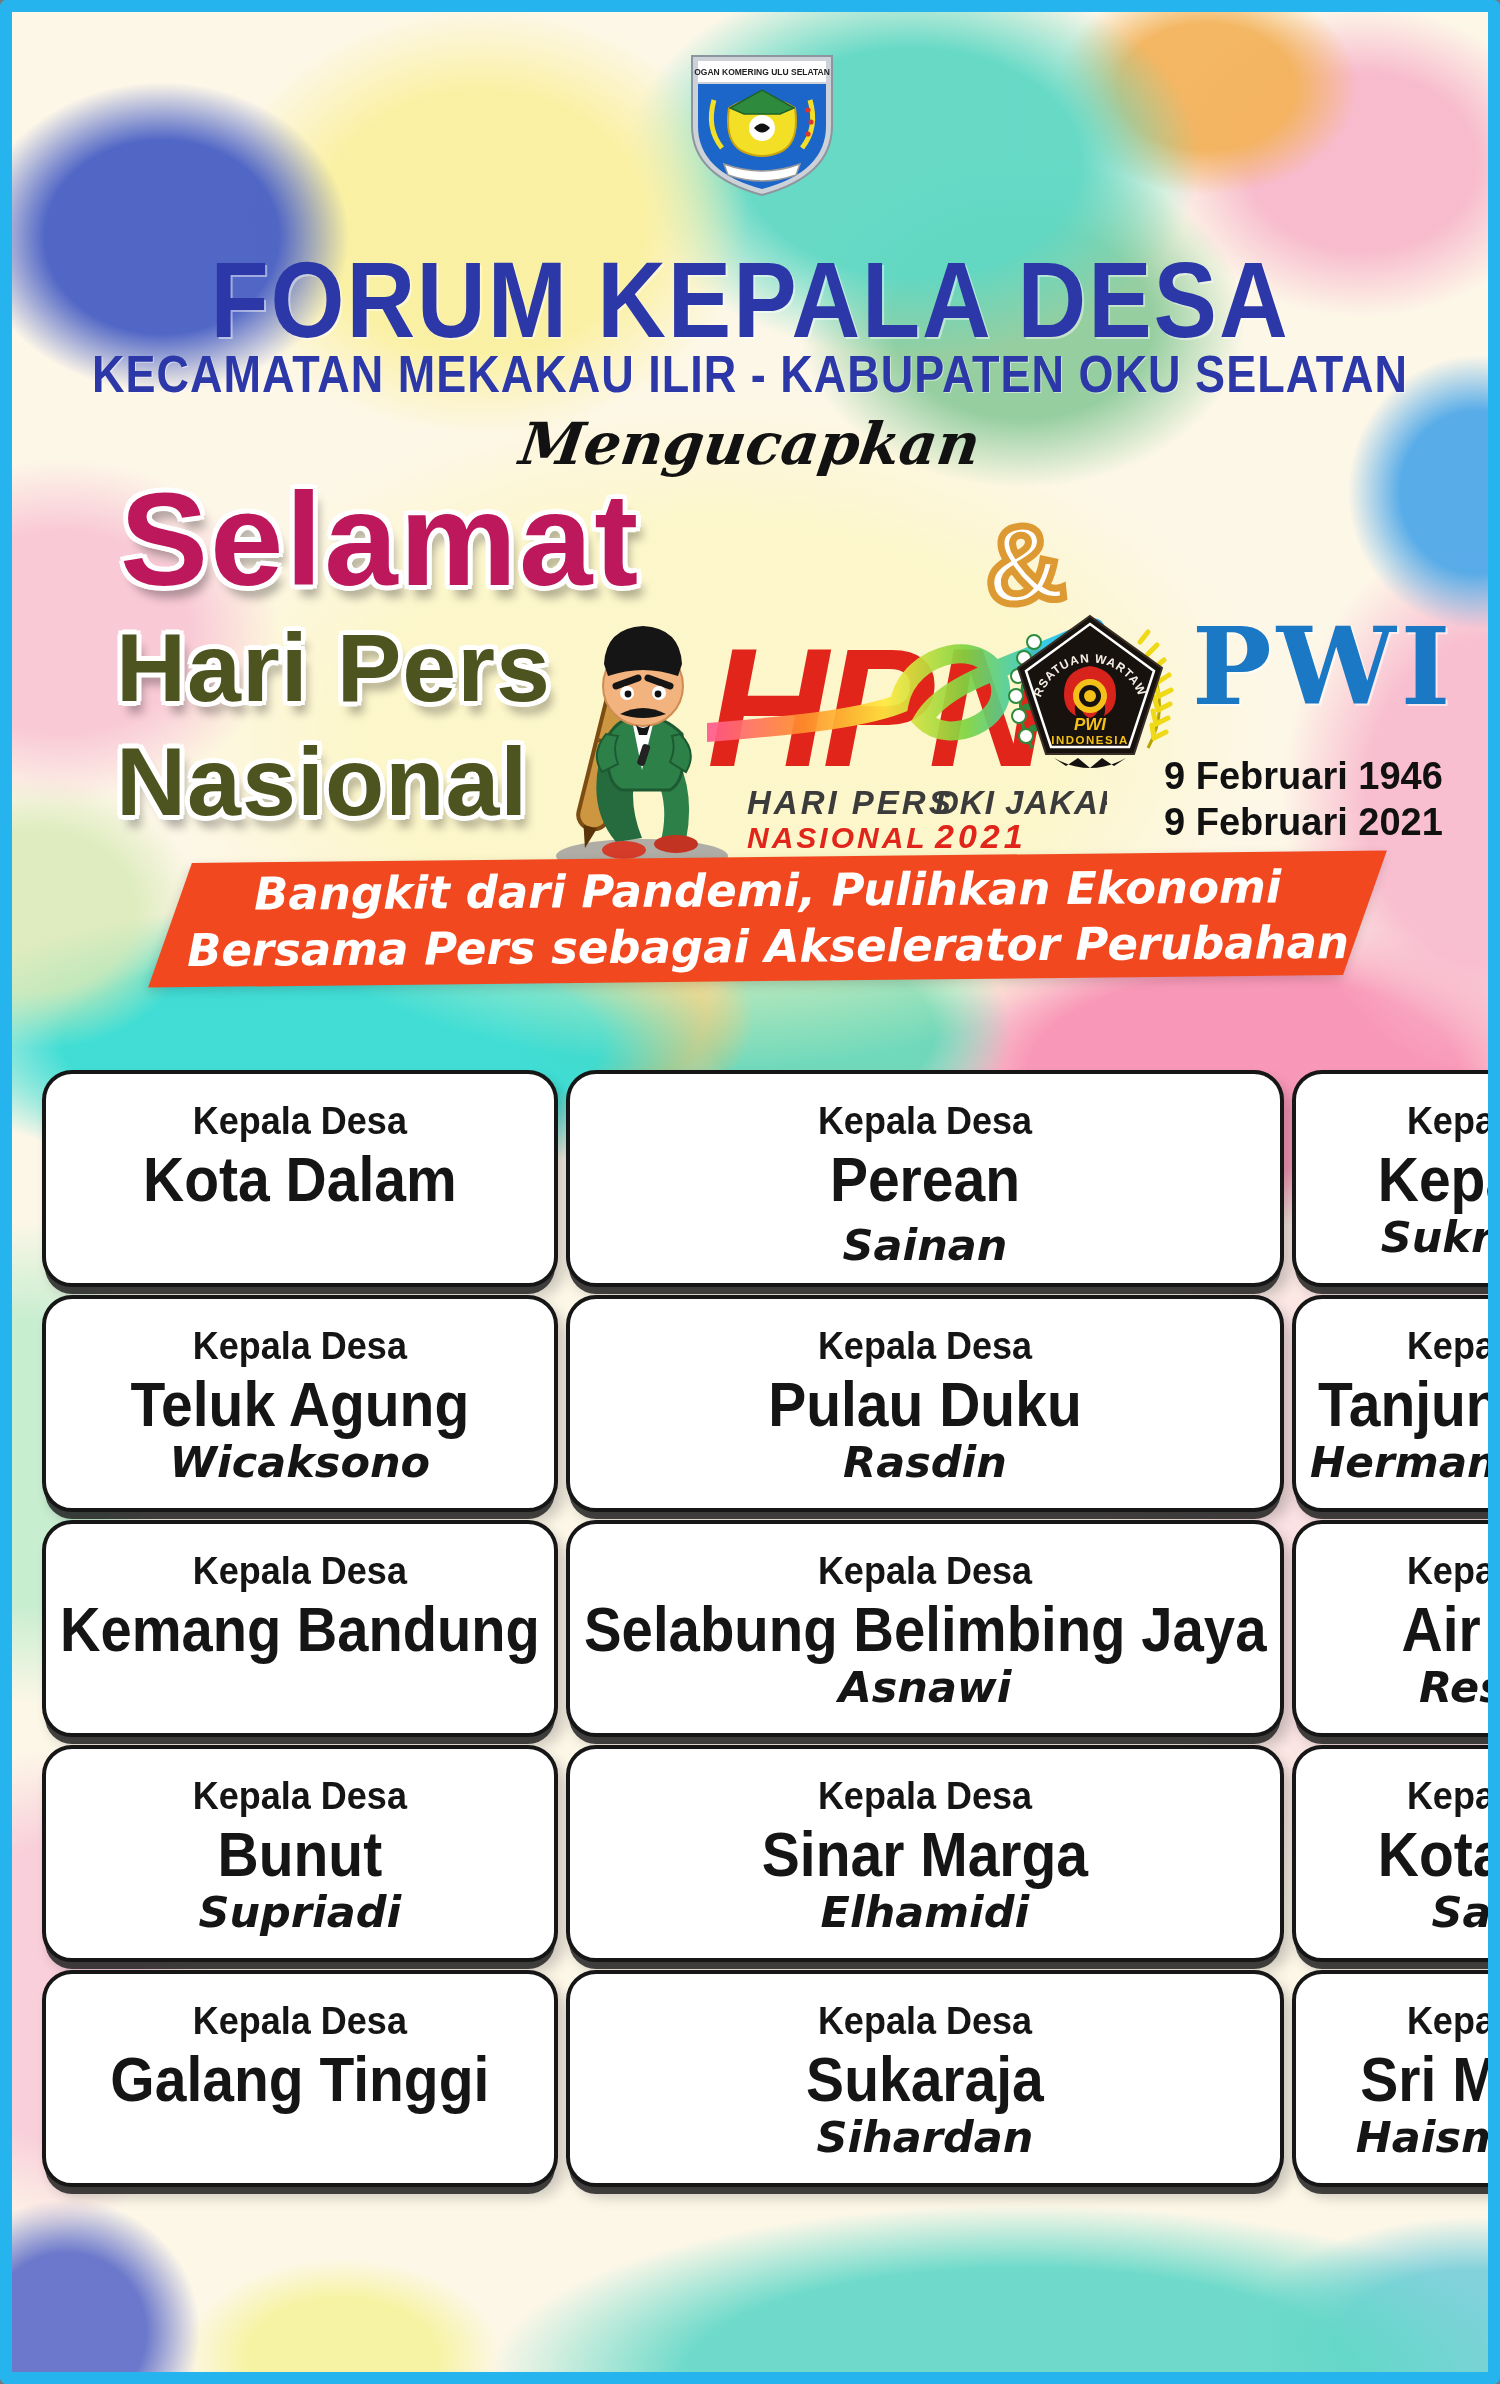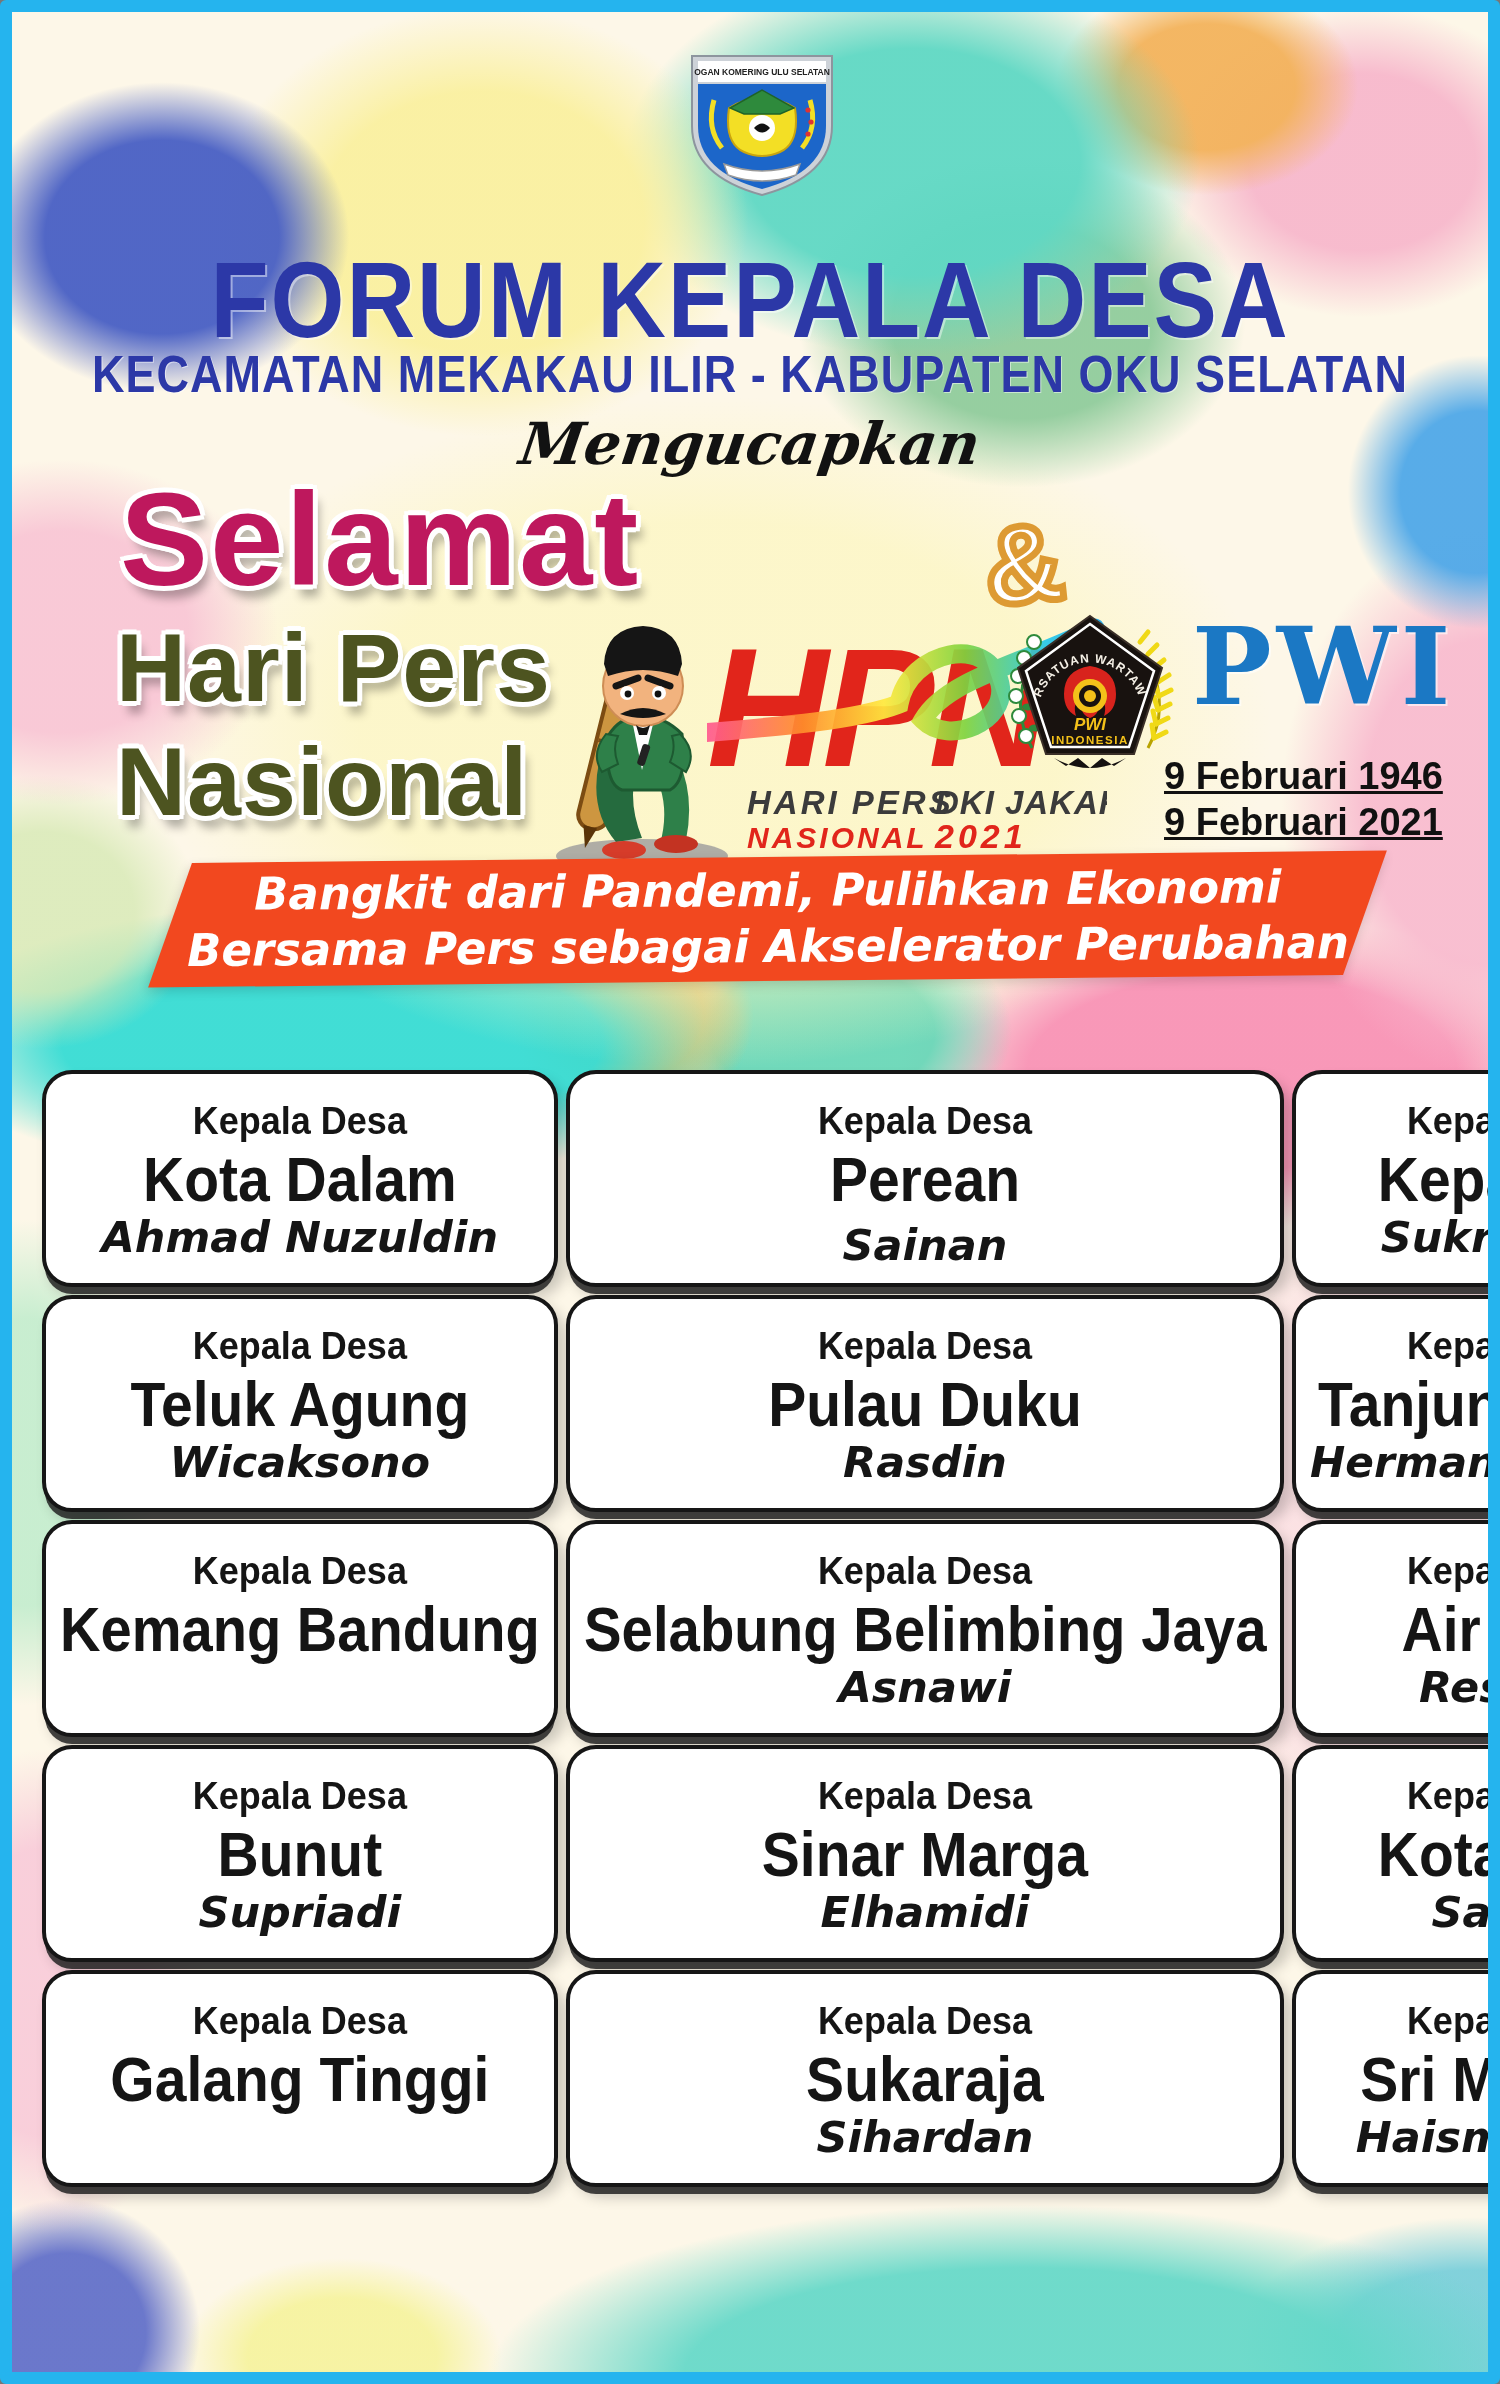--- a/index.html
+++ b/index.html
@@ -63,21 +63,21 @@
   .greet3 { left:104px; top:714px; font-size:97px; font-weight:800; color:#4d5420; letter-spacing:1px; }
 
   .amp { left:972px; top:488px; font-size:110px; font-weight:800; color:#fff;
          -webkit-text-stroke:7px #dd9a33; transform:rotate(-6deg);
          text-shadow:0 0 2px #dd9a33; }
   .hut { left:1070px; top:512px; font-size:63px; font-weight:800; color:#2e7ac1; letter-spacing:1px; }
   .pwi-word { left:1180px; top:592px; font-family:"DejaVu Serif", serif; font-weight:700;
               font-size:106px; color:#1b78c4; letter-spacing:5px;
               text-shadow:2px 2px 0 rgba(255,255,255,.6); }
   .dates { left:1152px; top:742px; font-size:38px; font-weight:800; color:#111;
-           line-height:1.2; white-space:nowrap;text-decoration:underline; }
+           line-height:1.2; white-space:nowrap; }
 
   .banner {
     left:158px; top:845px; width:1195px; height:124px; background:#f2481f;
     transform:rotate(-.6deg) skewX(-20deg);
     box-shadow:0 4px 10px rgba(0,0,0,.15);
     display:flex; align-items:center; justify-content:center;
   }
   .banner-inner { transform:skewX(20deg) rotate(.2deg); text-align:center;
     color:#fff; font-size:45px; font-weight:700; font-style:italic; line-height:1.25;
     font-family:"DejaVu Sans", sans-serif; white-space:nowrap; }
@@ -224,21 +224,20 @@
     <div class="banner-inner">
       <div>Bangkit dari Pandemi, Pulihkan Ekonomi</div>
       <div>Bersama Pers sebagai Akselerator Perubahan</div>
     </div>
   </div>
 
   <div class="abs cards">
     <div class="card">
       <div class="card-label">Kepala Desa</div>
       <div class="card-village" style="transform: scale(1, 1.12);">Kota Dalam</div>
-      <div class="card-person" style="transform: scale(1, 1);">Ahmad Nuzuldin</div>
     </div>
 
     <div class="card">
       <div class="card-label">Kepala Desa</div>
       <div class="card-village" style="transform: scale(1, 1.12);">Perean</div>
       <div class="card-person" style="transform: scale(1, 1); margin-top: 8px;">Sainan</div>
     </div>
 
     <div class="card">
       <div class="card-label">Kepala Desa</div>

